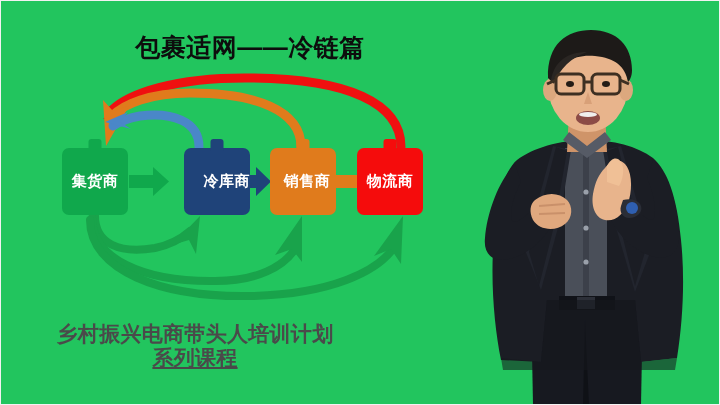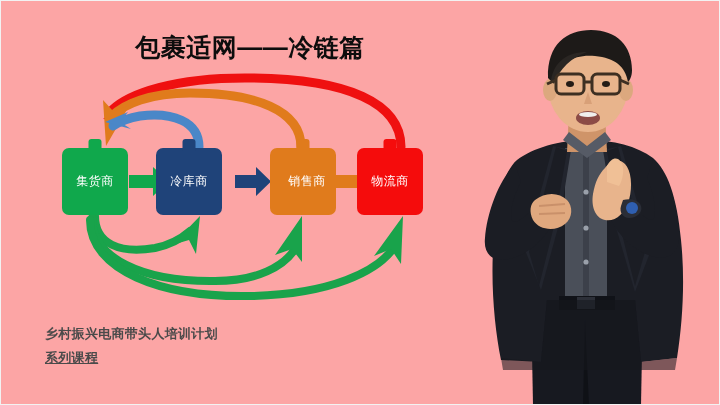--- a/index.html
+++ b/index.html
@@ -5,21 +5,21 @@
   html, body {
     margin: 0;
     padding: 0;
     background: #ffffff;
   }
   #stage {
     position: relative;
     width: 720px;
     height: 405px;
     overflow: hidden;
-    background: #fca5a5;
+    background: #22c55e;
     font-family: "Liberation Sans", "DejaVu Sans", sans-serif;
   }
   #stage::after {
     content: "";
     position: absolute;
     inset: 0;
     border: 1px solid #f2f2f2;
     pointer-events: none;
   }
 
@@ -57,56 +57,56 @@
   
   .node {
     position: absolute;
     width: 66px;
     height: 67px;
     border-radius: 7px;
     display: flex;
     align-items: center;
     justify-content: center;
     color: #ffffff;
-    font-size: 12px;
-    font-weight: 400;
+    font-size: 15px;
+    font-weight: 700;
     letter-spacing: 0.5px;
     white-space: nowrap;
     box-sizing: border-box;
   }
   .node .node-label { pointer-events: none; }
 
   .node-stub {
     position: absolute;
     top: -9px;
     left: 50%;
     transform: translateX(-50%);
     width: 13px;
     height: 12px;
     border-radius: 3px 3px 0 0;
   }
 
   .node-1 { left: 62px;  top: 148px; background: #10a84c; }
-  .node-2 { left: 156px; top: 148px; background: #1f4379; }
+  .node-2 { left: 184px; top: 148px; background: #1f4379; justify-content: flex-end; }
   .node-3 { left: 270px; top: 148px; background: #e07b1c; padding-left: 8px; }
   .node-4 { left: 357px; top: 148px; background: #f50c0c; }
 
   .node-1 .node-stub { background: #10a84c; }
   .node-2 .node-stub { background: #1f4379; }
   .node-3 .node-stub { background: #e07b1c; }
   .node-4 .node-stub { background: #f50c0c; }
 
   
   .caption {
     position: absolute;
     left: 45px;
     top: 322px;
     width: 300px;
-    text-align: left;
-    font-size: 13px;
+    text-align: center;
+    font-size: 21px;
     line-height: 24px;
     font-weight: bold;
     color: #4a4a4a;
     letter-spacing: 0.3px;
   }
   .caption .line-2 { display: block; text-decoration: underline; }
 
   
   .presenter {
     position: absolute;

